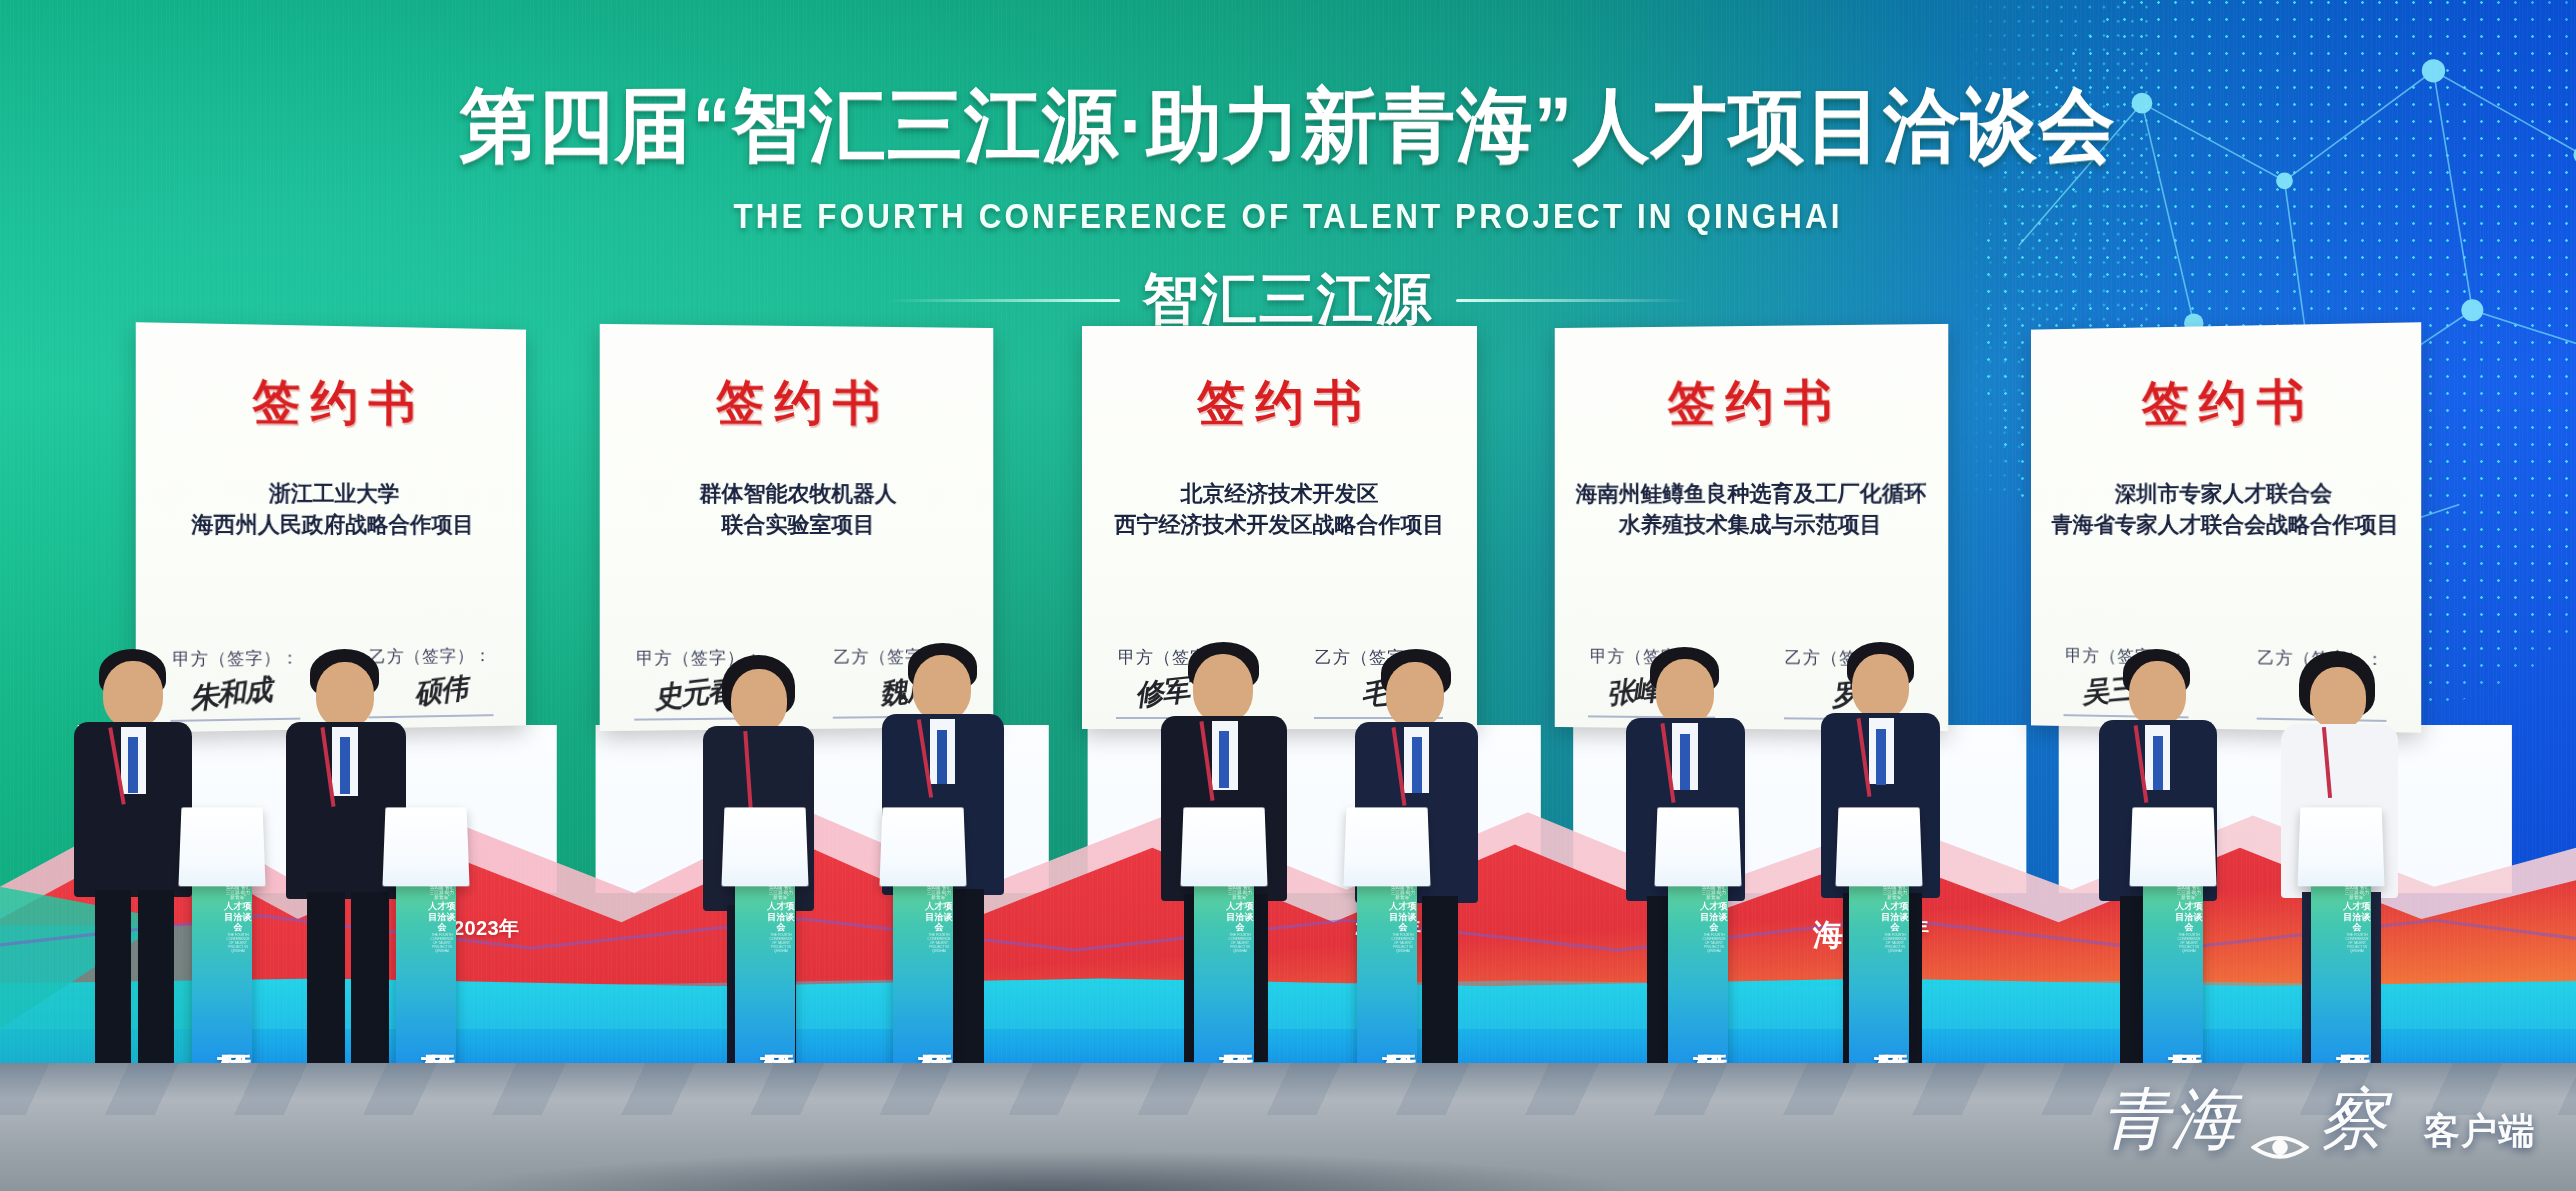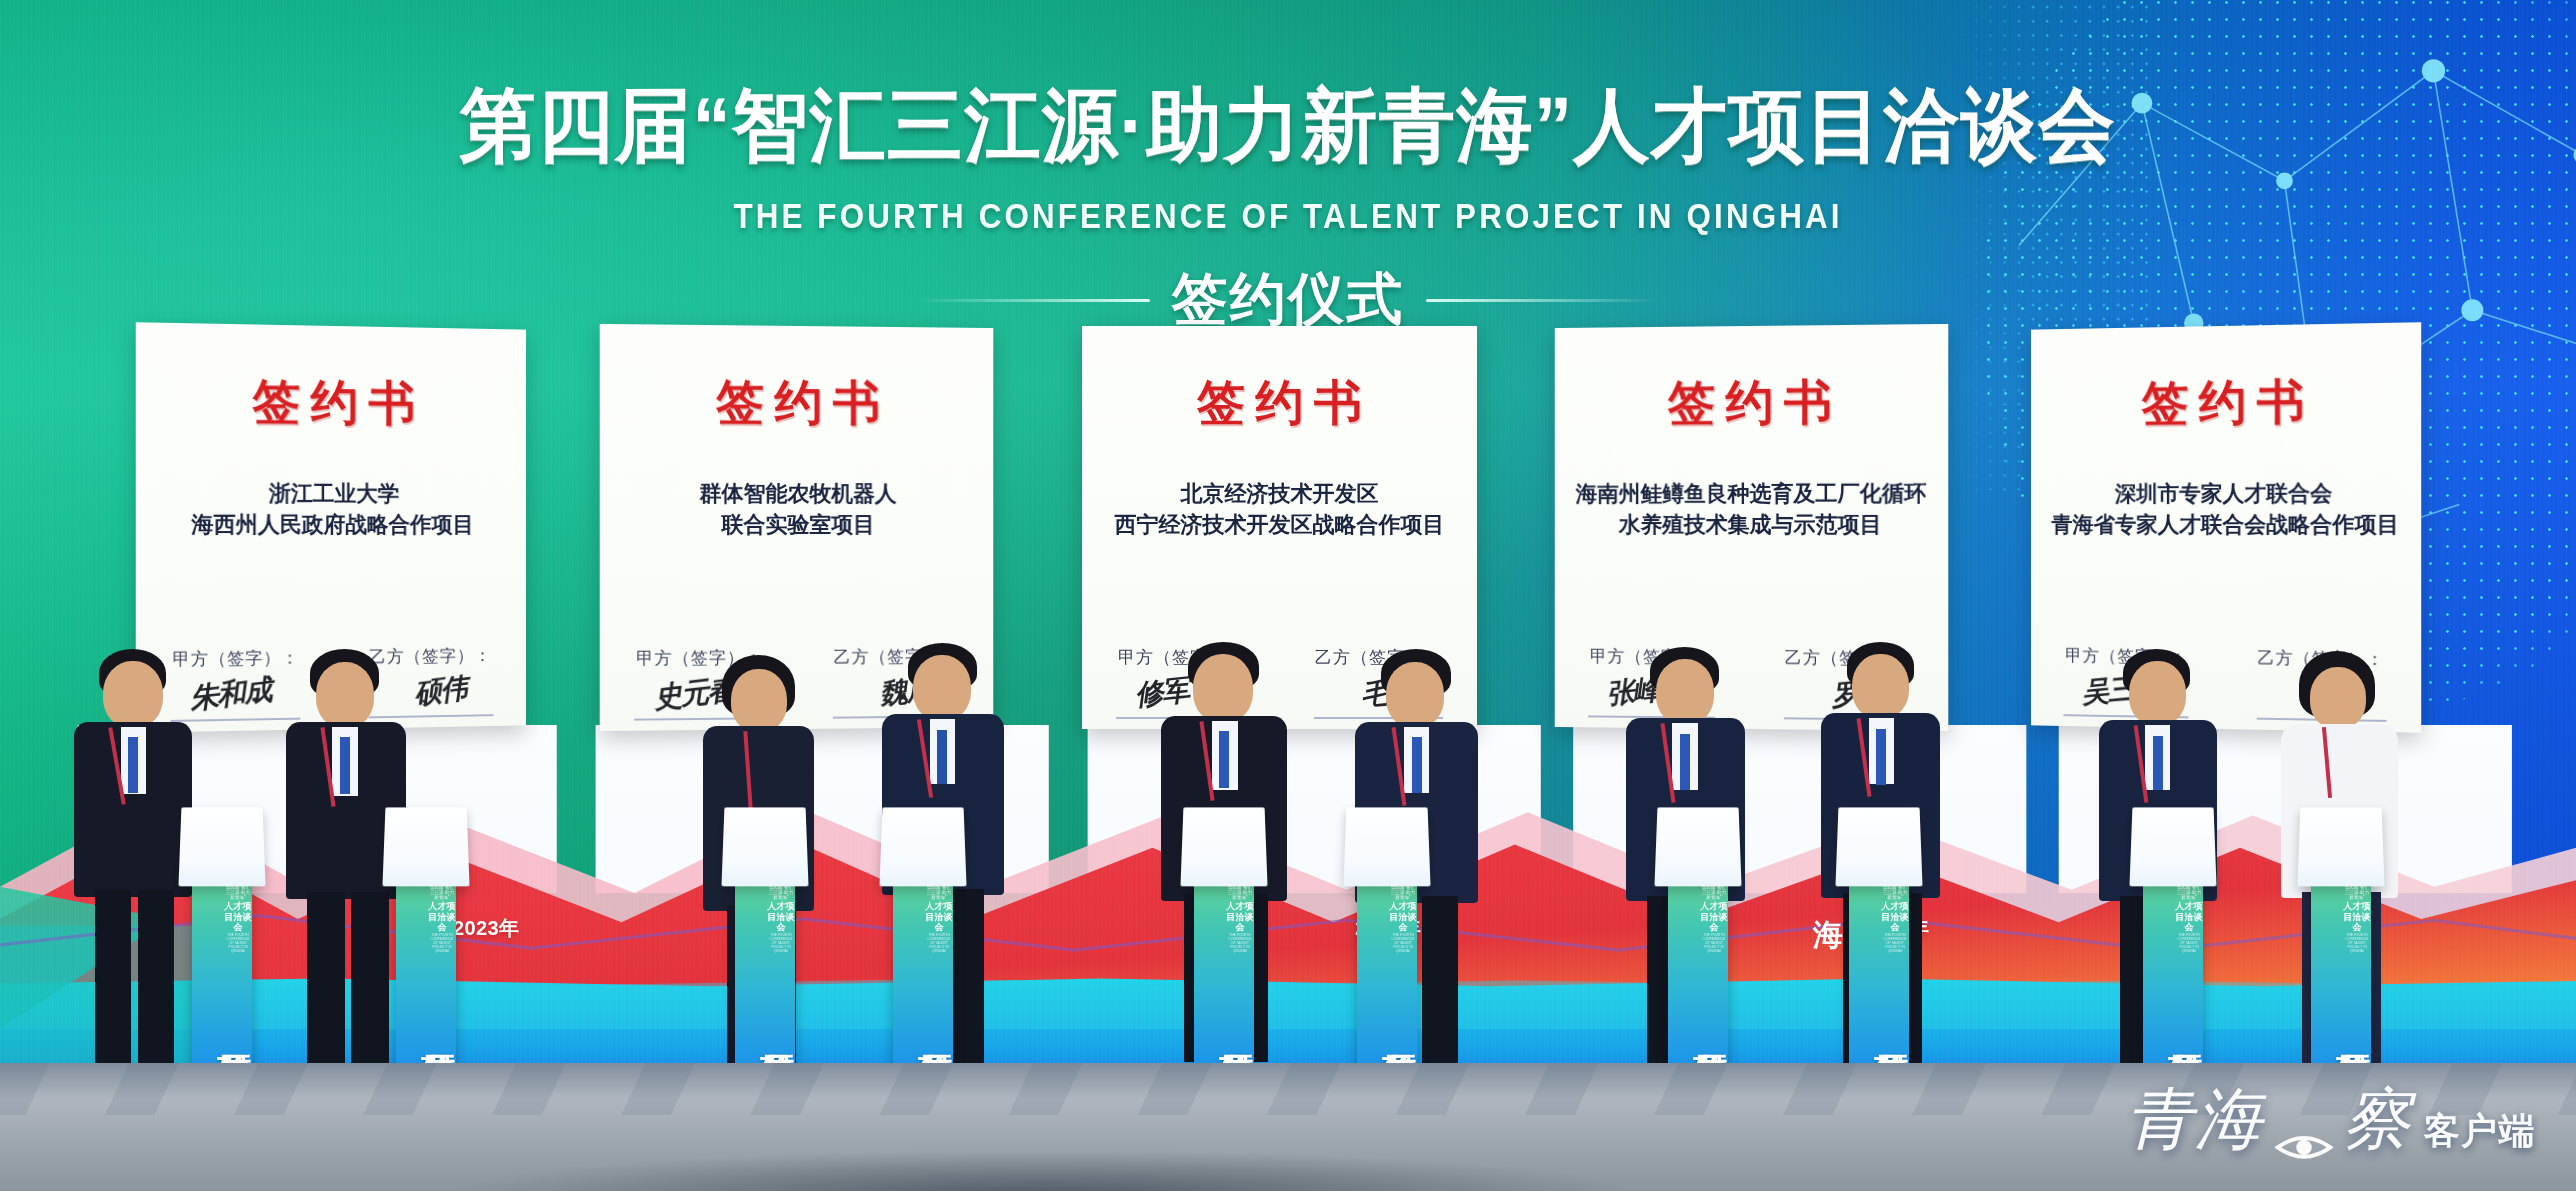--- a/index.html
+++ b/index.html
@@ -193,20 +193,21 @@
     letter-spacing:.04em;font-style:italic;
     text-shadow:0 2.6px 10.4px rgba(0,30,80,.55);
   }
   .wm-eye{
     position:relative;display:inline-block;width:58px;height:35px;vertical-align:middle;
   }
   .wm-eye svg{position:absolute;inset:0;}
   .wm-app{
     font-size:36px;font-weight:700;color:#ffffff;letter-spacing:.04em;padding-bottom:9px;
     text-shadow:0 2.6px 9px rgba(0,30,80,.55);
+    margin-left:24px;
   }
 </style>
 </head>
 <body>
 
 <div class="stage">
 
   <div class="backdrop">
     <div class="bd-curve"></div>
 
@@ -236,21 +237,21 @@
             <circle cx="470" cy="1010" r="11"></circle>
         </g>
       </svg>
     </div>
 
     <div class="headline-wrap">
       <div class="hl-cn">第四届“智汇三江源·助力新青海”人才项目洽谈会</div>
       <div class="hl-en">THE FOURTH CONFERENCE OF TALENT PROJECT IN QINGHAI</div>
       <div class="hl-sub-row">
         <span class="hl-rule"></span>
-        <span class="hl-sub">签约仪式</span>
+        <span class="hl-sub">智汇三江源</span>
         <span class="hl-rule right"></span>
       </div>
     </div>
 
     <div class="lowerart">
       <svg viewBox="0 0 3979 580" preserveAspectRatio="none">
         <defs>
           <linearGradient id="gWhite" x1="0" y1="0" x2="0" y2="1">
             <stop offset="0%" stop-color="#ffffff"></stop>
               <stop offset="100%" stop-color="#f7fbff"></stop>

